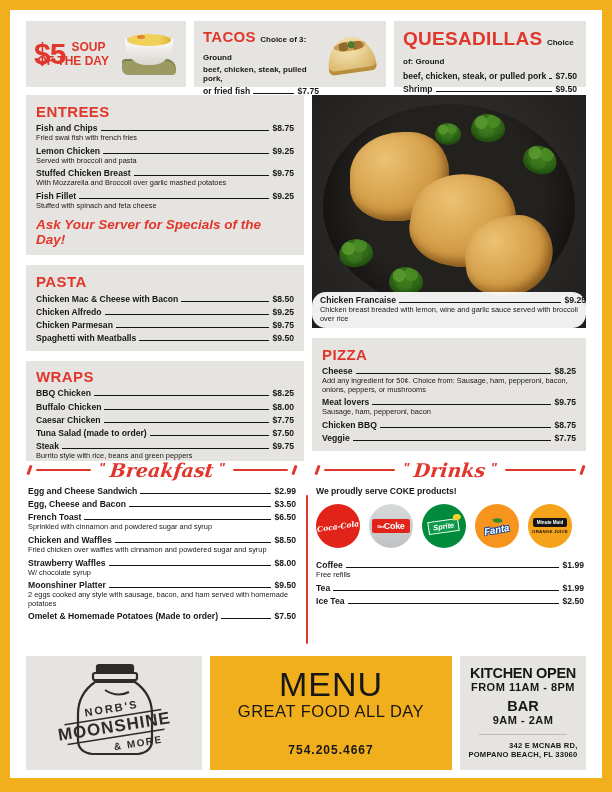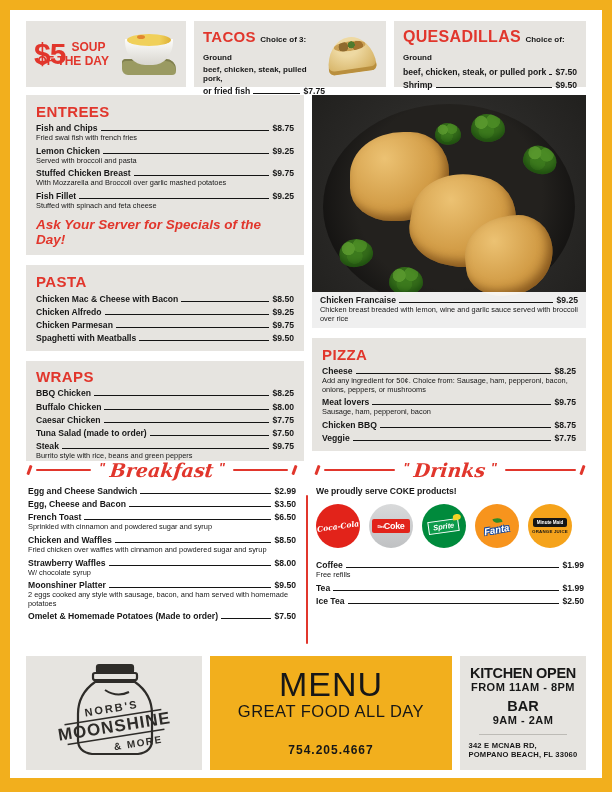--- a/index.html
+++ b/index.html
@@ -25,21 +25,21 @@
   .soup-words .w2{display:block; margin-left:-34px; margin-top:2px;}
   .soup-art{position:relative; width:58px; height:46px; margin-left:auto;}
   .napkin{position:absolute; left:2px; bottom:2px; width:54px; height:16px; background:#9a9a62; border-radius:4px 10px 4px 6px; box-shadow:0 2px 0 #7f7f4e inset;}
   .bowl{position:absolute; left:5px; top:8px; width:48px; height:26px; background:linear-gradient(#fdfdfb,#d8d6cf); border-radius:0 0 42% 42% / 0 0 90% 90%;}
   .bowl:before{content:""; position:absolute; left:2px; top:-5px; width:44px; height:12px; border-radius:50%; background:radial-gradient(circle at 40% 40%, #f0d05a 55%, #dcae33 100%);}
   .bowl:after{content:""; position:absolute; left:12px; top:-4px; width:8px; height:4px; border-radius:50%; background:#e2862e;}
   .promo{flex:1; padding:7px 9px 6px 9px;}
   .promo-title{color:var(--red); font-weight:800; font-size:15px; letter-spacing:.3px; display:inline;}
   .promo-intro{font-weight:700; font-size:8px; display:inline;}
   .promo-line{font-weight:700; font-size:8px; margin-top:1px;}
-  .tacos-panel{display:flex; gap:0;}
+  .tacos-panel{display:flex; gap:6px;}
   .tacos-text{flex:1;}
   .taco-art{position:relative; width:52px; height:44px; align-self:center;}
   .shell{position:absolute; left:2px; top:4px; width:48px; height:36px; background:radial-gradient(circle at 45% 20%, #eed9a2 30%, #dab96f 75%, #c69e4e 100%); border-radius:50% 50% 12% 12% / 85% 85% 15% 15%; transform:rotate(-8deg); box-shadow:inset 0 -4px 0 #b98f3e;}
   .shell:before{content:""; position:absolute; left:8px; top:4px; width:32px; height:10px; border-radius:50%; background:radial-gradient(circle at 30% 50%, #8f6a2e 20%, transparent 22%), radial-gradient(circle at 55% 40%, #4e7a2e 18%, transparent 20%), radial-gradient(circle at 75% 60%, #a3732f 20%, transparent 22%), #caa054;}
   
   .sec-title{color:var(--red); font-weight:800; font-size:15px; letter-spacing:.4px; margin-bottom:3px;}
   .row{display:flex; align-items:flex-end; font-weight:700; font-size:8.6px; margin-top:3.2px;}
   .row .nm{white-space:nowrap;}
   .row .lead{flex:1; border-bottom:1.2px solid #141414; margin:0 3px; transform:translateY(-2px);}
   .row .pr{white-space:nowrap; font-weight:700;}
@@ -58,21 +58,21 @@
   .chk{position:absolute; background:radial-gradient(circle at 35% 30%, #ecc273 0%, #d29c46 55%, #ab7227 100%); border-radius:58% 42% 55% 45% / 52% 48% 60% 40%; box-shadow:inset -4px -5px 10px rgba(90,50,10,.55);}
   .chk1{left:14%; top:16%; width:36%; height:38%;}
   .chk2{left:36%; top:34%; width:38%; height:40%; transform:rotate(10deg);}
   .chk3{left:56%; top:52%; width:32%; height:34%; transform:rotate(-6deg);}
   .br{position:absolute; width:34px; height:28px; background:radial-gradient(circle at 30% 30%, #57962c 20%, transparent 22%) , radial-gradient(circle at 65% 25%, #4a8a24 22%, transparent 24%), radial-gradient(circle at 45% 60%, #3c7a1d 30%, transparent 32%), #356d1a; border-radius:46% 54% 50% 50% / 55% 55% 45% 45%; box-shadow:inset 0 -4px 6px rgba(0,40,0,.45);}
   .br1{left:58%; top:8%;}
   .br2{left:77%; top:22%; transform:rotate(15deg);}
   .br3{left:10%; top:62%; transform:rotate(-10deg);}
   .br4{left:28%; top:74%;}
   .br5{left:45%; top:12%; width:26px; height:22px;}
-  .caption{position:absolute; left:0; right:0; bottom:0; background:rgba(255,255,255,.93); padding:3px 8px 5px 8px;}
+  .caption{position:absolute; left:0; right:0; bottom:0; background:rgba(255,255,255,.93); padding:3px 0 5px 8px;border-radius:14px;}
   .caption .row{margin-top:0;}
   .pizza{flex:1; padding:8px 10px;}
   
   .bfd-band{display:flex; gap:16px; height:192px; position:relative;}
   .vdiv{position:absolute; left:50%; top:36px; bottom:4px; width:2.4px; background:var(--red); border-radius:2px;}
   .bf-col,.dr-col{flex:1; padding:0 2px;}
   .script-head{display:flex; align-items:center; margin-bottom:5px;}
   .tick{display:inline-block; width:2.6px; height:10px; background:var(--red); transform:rotate(20deg); border-radius:1px;}
   .hline{flex:1; height:2.4px; background:var(--red); margin:0 5px; border-radius:2px;}
   .qm{color:var(--red); font-weight:800; font-style:italic; font-size:13px; margin:0 3px; transform:translateY(-3px);}
@@ -94,21 +94,21 @@
   .lc-mm{background:#F5A31B;}
   .lc-mm .mm-box{background:#151515; color:#fff; font-weight:800; font-size:4.6px; text-align:center; line-height:5px; padding:2px 4px; border-radius:2px;}
   .lc-mm .mm-sub{color:#151515; font-weight:800; font-size:4.4px; text-align:center; line-height:5px; margin-top:2px; letter-spacing:.2px;}
   
   .footer{display:flex; gap:8px; height:116px; margin-top:auto;}
   .f-logo{width:176px; display:flex; align-items:center; justify-content:center;}
   .f-center{width:242px; background:var(--gold); display:flex; flex-direction:column; align-items:center; justify-content:center; gap:2px;}
   .f-menu{font-weight:400; font-size:34px; letter-spacing:1px; line-height:32px;}
   .f-sub{font-weight:400; font-size:16.5px; letter-spacing:.5px;}
   .f-phone{font-weight:800; font-size:12px; letter-spacing:1px; margin-top:20px;}
-  .f-info{flex:1; display:flex; flex-direction:column; align-items:center; justify-content:center; text-align:left; padding:6px 8px;}
+  .f-info{flex:1; display:flex; flex-direction:column; align-items:center; justify-content:center; text-align:right; padding:6px 8px;}
   .f-k1{font-weight:800; font-size:14.5px; letter-spacing:-.3px; line-height:15px;}
   .f-k2{font-weight:800; font-size:11px; letter-spacing:.5px; line-height:13px;}
   .f-bar{font-weight:800; font-size:14.5px; margin-top:5px; line-height:15px;}
   .f-div{width:80%; height:1px; background:#bdbbb6; margin:7px 0 6px 0;}
   .f-addr{font-weight:800; font-size:7.6px; line-height:9.5px; letter-spacing:.2px;}
 </style>
 </head>
 <body>
 
 <div class="page">
@@ -136,21 +136,21 @@
           <span class="lead"></span>
           <span class="pr">$7.75</span>
         </div>
       </div>
       <div class="taco-art">
           <div class="shell"></div>
         </div>
     </div>
 
     <div class="panel promo">
-      <span class="promo-title" style="font-size:16px">QUESADILLAS</span>
+      <span class="promo-title" style="font-size:19px">QUESADILLAS</span>
       <span class="promo-intro">Choice of: Ground</span>
       <div class="row">
         <span class="nm">beef, chicken, steak, or pulled pork</span>
         <span class="lead"></span>
         <span class="pr">$7.50</span>
       </div>
       <div class="row">
         <span class="nm">Shrimp</span>
         <span class="lead"></span>
         <span class="pr">$9.50</span>

